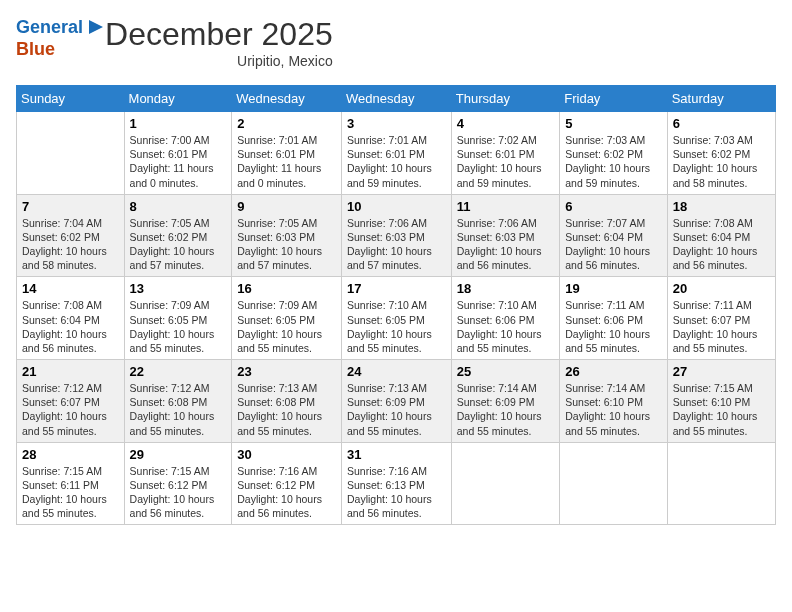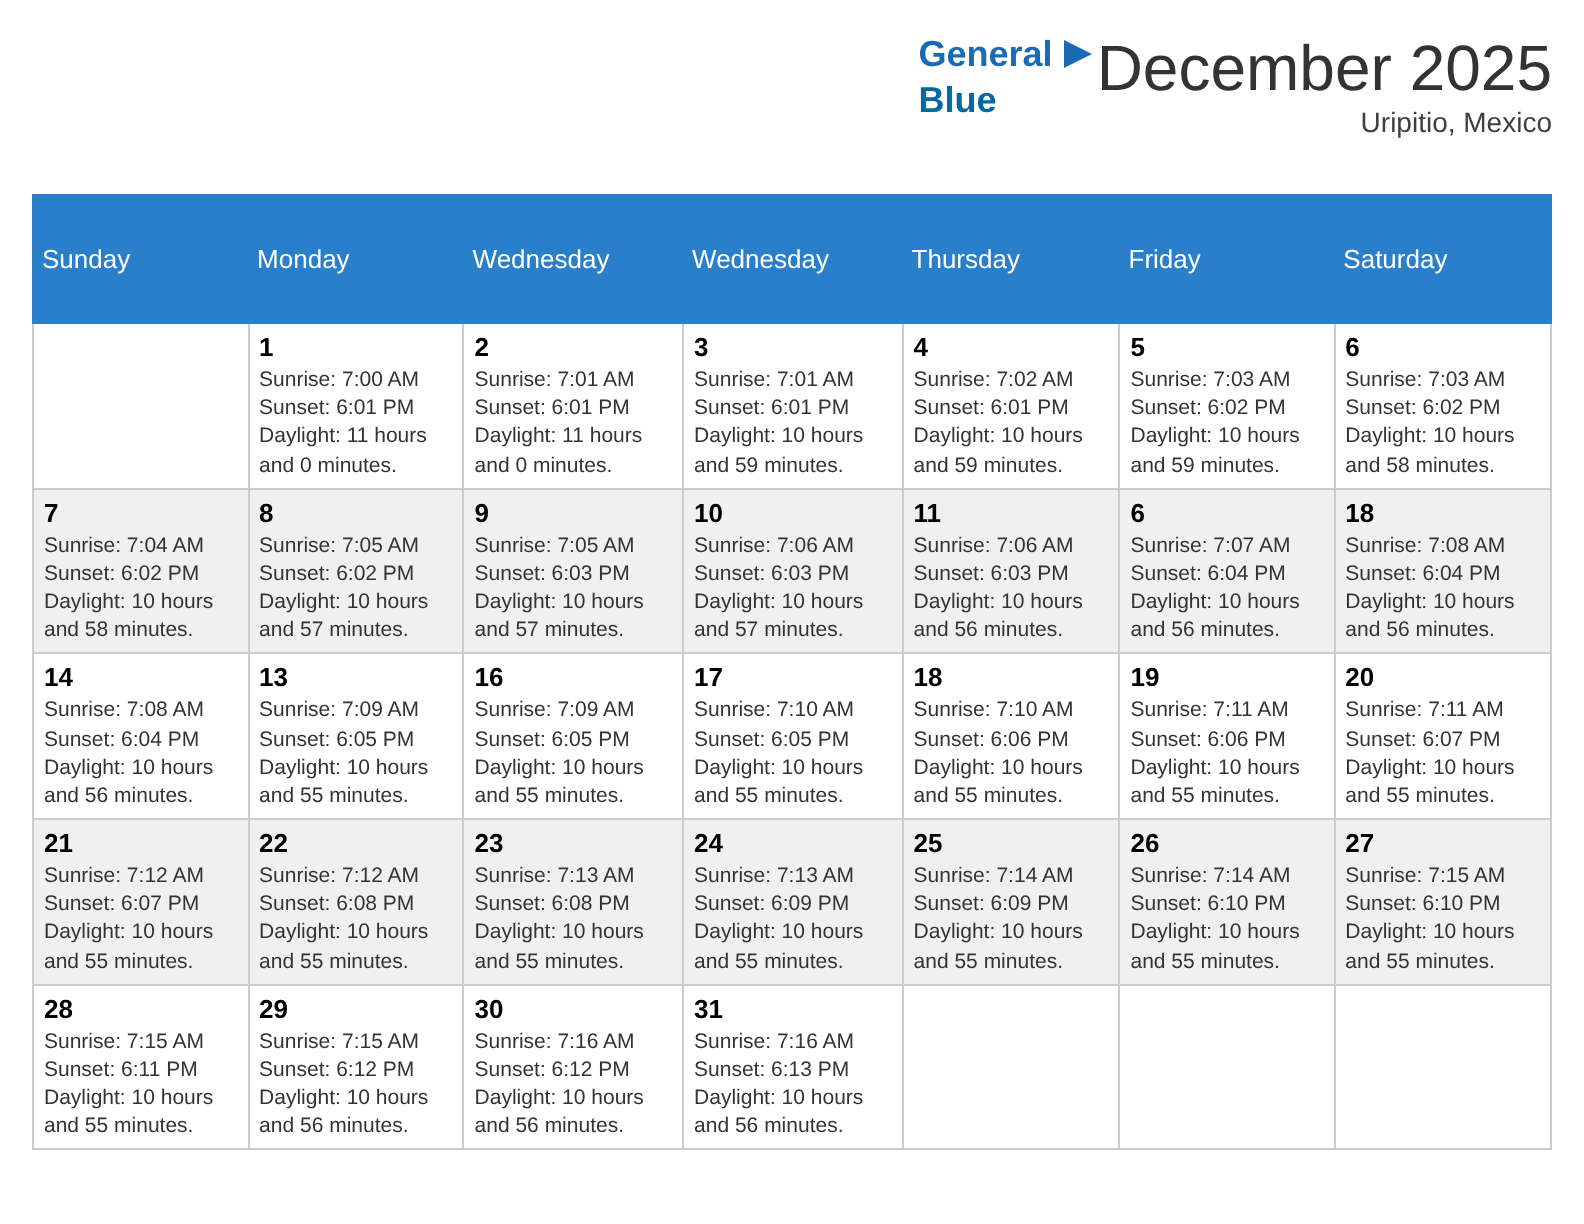--- a/index.html
+++ b/index.html
@@ -5,23 +5,23 @@
     * { box-sizing: border-box; margin: 0; padding: 0; }
     body {
       font-family: Arial, sans-serif;
       background: #fff;
       width: 792px;
       min-height: 612px;
       padding: 16px;
     }
     .header-area {
       display: flex;
-      justify-content: flex-end;
+      justify-content: flex-start;
       align-items: flex-start;
-      margin-bottom: 28px;
+      margin-bottom: 16px;
     }
     .logo {
       display: flex;
       align-items: center;
     }
     .logo-text {
       font-size: 18px;
       font-weight: bold;
       color: #333;
       line-height: 1.1;
@@ -38,21 +38,21 @@
       color: #404040;
     }
     table {
       width: 100%;
       border-collapse: collapse;
       font-size: 11px;
     }
     thead th {
       background-color: #2a7fcb;
       color: #fff;
-      padding: 24px 4px;
+      padding: 5px 4px;
       text-align: left;
       font-size: 13px;
       font-weight: normal;
       border: 1px solid #2a7fcb;
     }
     tbody td {
       border: 1px solid #ccc;
       vertical-align: top;
       padding: 4px 5px;
       width: 113px;
@@ -80,21 +80,21 @@
   <div class="logo">
     <div style="display:flex;flex-direction:column;line-height:1.1">
       <div style="display:flex;align-items:center;">
         <span class="logo-text"><span>General</span></span>
         <div style="display:inline-block;margin-left:4px;margin-top:2px;">
           <svg width="18" height="18" viewBox="0 0 18 18">
             <polygon points="2,2 16,9 2,16" fill="#1a6bb5"></polygon>
           </svg>
         </div>
       </div>
-      <span class="logo-text" style="color:#0369a1;font-weight:bold;margin-left:0;">Blue</span>
+      <span class="logo-text" style="color:#c2410c;font-weight:bold;margin-left:0;">Blue</span>
     </div>
   </div>
   <div class="title-area">
     <div class="month-title">December 2025</div>
     <div class="location">Uripitio, Mexico</div>
   </div>
 </div>
 
 <table>
   <thead>

